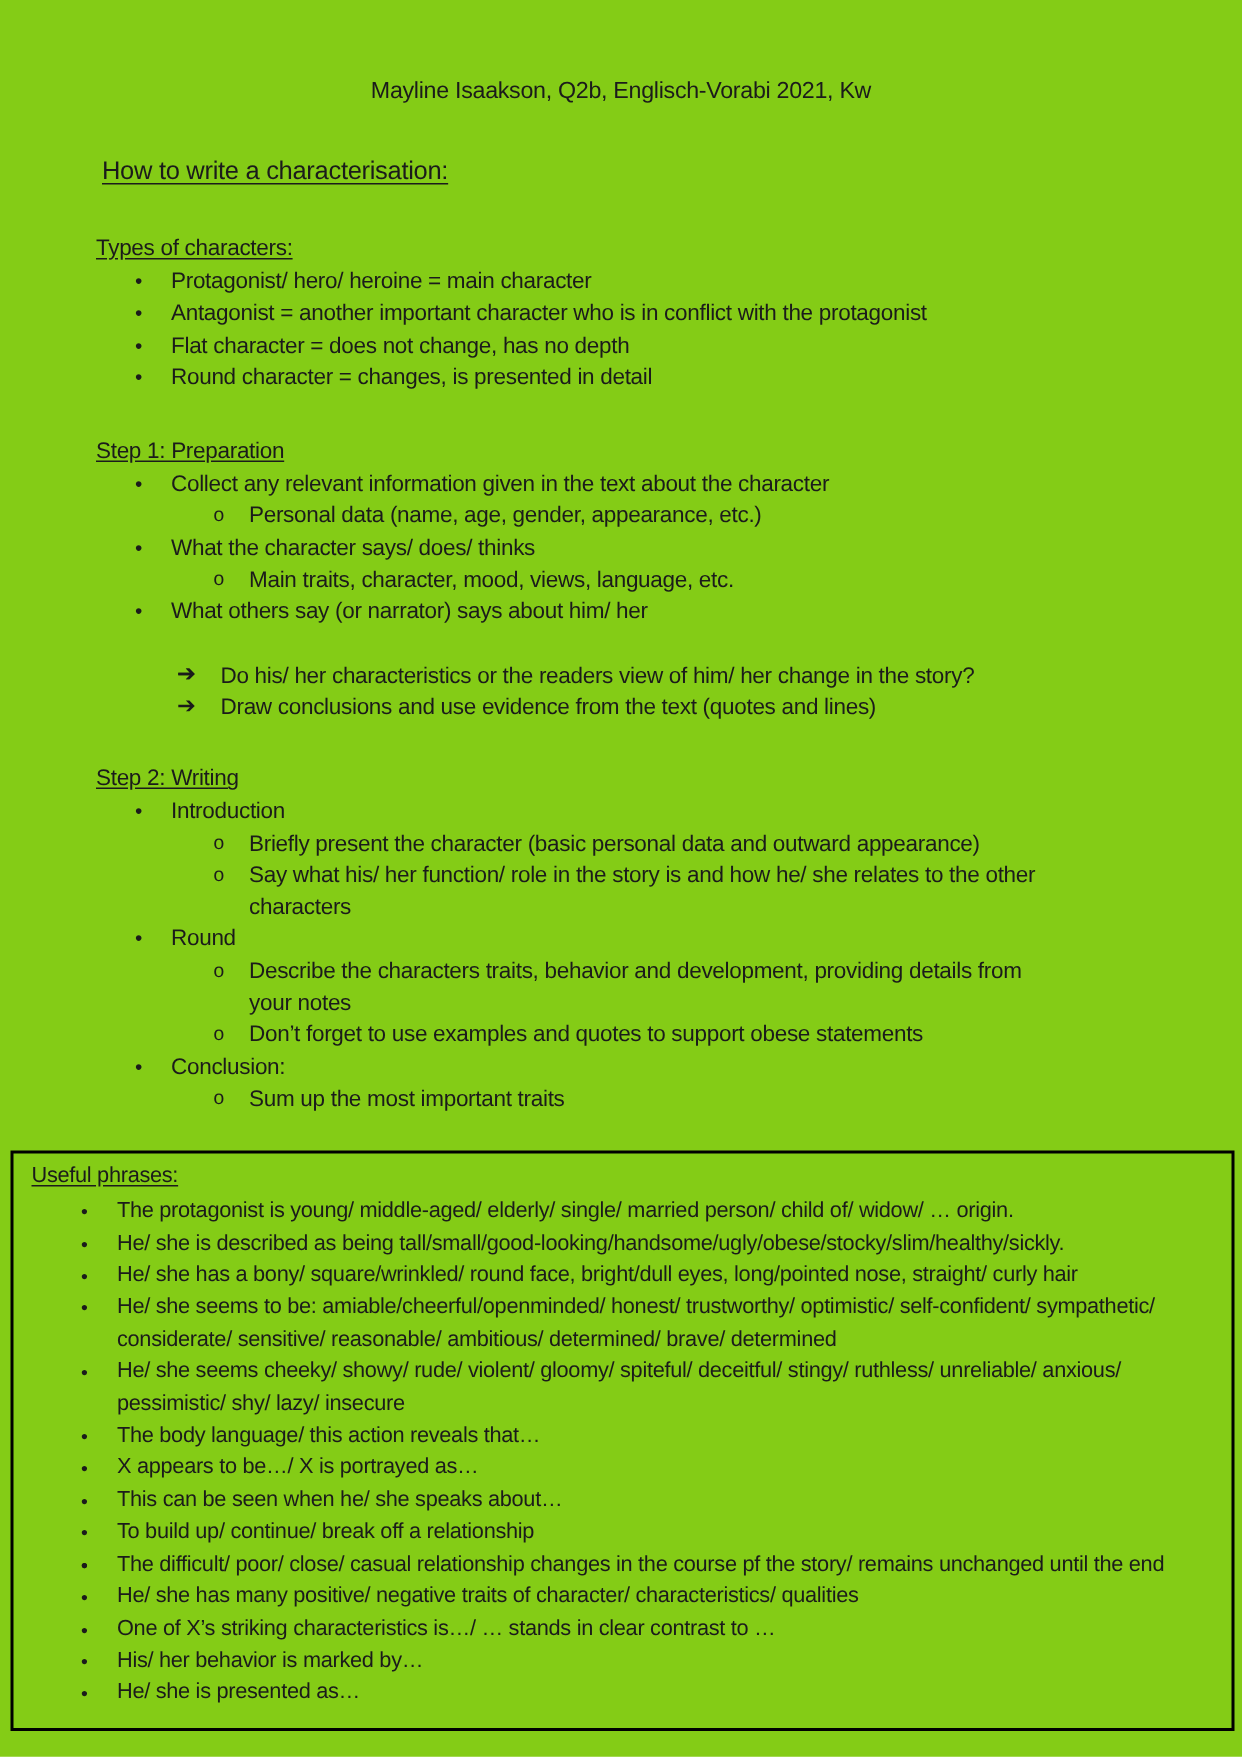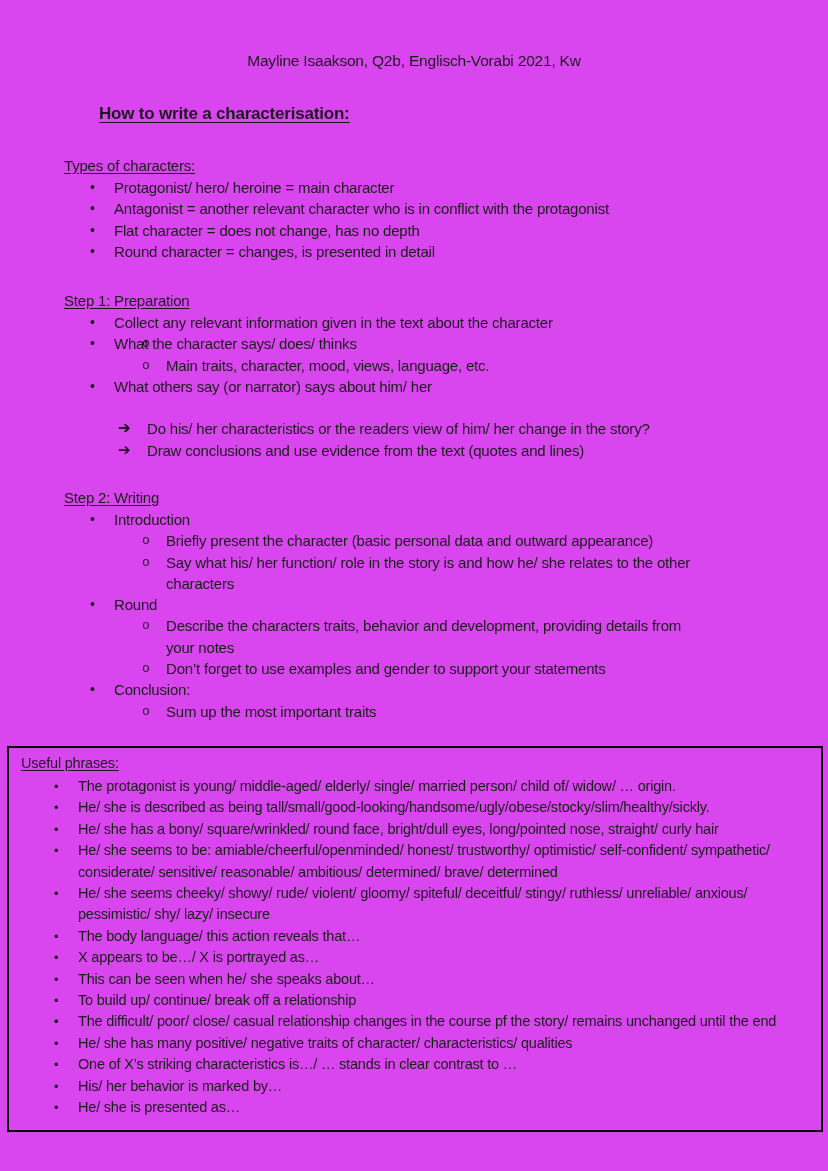--- a/index.html
+++ b/index.html
@@ -2,24 +2,24 @@
 <html><head>
 <meta charset="utf-8">
 <style>
   html,body{margin:0;padding:0;}
   body{
     width:828px;height:1171px;background:#ffffff;overflow:hidden;
     font-family:"Liberation Sans","DejaVu Sans",sans-serif;
     color:#1b1b1b;font-size:15px;letter-spacing:-0.2px;
     -webkit-font-smoothing:antialiased;
   }
-  .page{position:relative;width:828px;height:1171px;background:#d946ef;}
+  .page{position:relative;width:828px;height:1171px;background:#84cc16;}
   .doc-header{padding-top:52px;text-align:center;font-size:15.5px;}
   .doc-title{
-    margin:34px 0 0 99px;font-size:17px;font-weight:700;
+    margin:34px 0 0 68px;font-size:17px;font-weight:400;
     text-decoration:underline;text-underline-offset:3px;
   }
   .sec{margin-left:64px;width:648px;}
   .sec-types{margin-top:31px;}
   .sec-step1{margin-top:28px;}
   .sec-step2{margin-top:26px;}
   .sec-heading{
     text-decoration:underline;text-underline-offset:2px;
     line-height:21px;margin-bottom:1px;
   }
@@ -58,40 +58,41 @@
   <div class="doc-title">How to write a characterisation:</div>
 
   <div class="sec sec-types">
     <div class="sec-heading">Types of characters:</div>
     <div class="li l1">
       <span class="mk">•</span>
       <span class="txt">Protagonist/ hero/ heroine = main character</span>
     </div>
     <div class="li l1">
       <span class="mk">•</span>
-      <span class="txt">Antagonist = another relevant character who is in conflict with the protagonist</span>
+      <span class="txt">Antagonist = another important character who is in conflict with the protagonist</span>
     </div>
     <div class="li l1">
       <span class="mk">•</span>
       <span class="txt">Flat character = does not change, has no depth</span>
     </div>
     <div class="li l1">
       <span class="mk">•</span>
       <span class="txt">Round character = changes, is presented in detail</span>
     </div>
   </div>
 
   <div class="sec sec-step1">
     <div class="sec-heading">Step 1: Preparation</div>
     <div class="li l1">
       <span class="mk">•</span>
       <span class="txt">Collect any relevant information given in the text about the character</span>
     </div>
     <div class="li l2">
       <span class="mk">o</span>
+      <span class="txt">Personal data (name, age, gender, appearance, etc.)</span>
     </div>
     <div class="li l1">
       <span class="mk">•</span>
       <span class="txt">What the character says/ does/ thinks</span>
     </div>
     <div class="li l2">
       <span class="mk">o</span>
       <span class="txt">Main traits, character, mood, views, language, etc.</span>
     </div>
     <div class="li l1">
@@ -131,21 +132,21 @@
     <div class="li l1">
       <span class="mk">•</span>
       <span class="txt">Round</span>
     </div>
     <div class="li l2">
       <span class="mk">o</span>
       <span class="txt">Describe the characters traits, behavior and development, providing details from your notes</span>
     </div>
     <div class="li l2">
       <span class="mk">o</span>
-      <span class="txt">Don’t forget to use examples and gender to support your statements</span>
+      <span class="txt">Don’t forget to use examples and quotes to support obese statements</span>
     </div>
     <div class="li l1">
       <span class="mk">•</span>
       <span class="txt">Conclusion:</span>
     </div>
     <div class="li l2">
       <span class="mk">o</span>
       <span class="txt">Sum up the most important traits</span>
     </div>
   </div>

